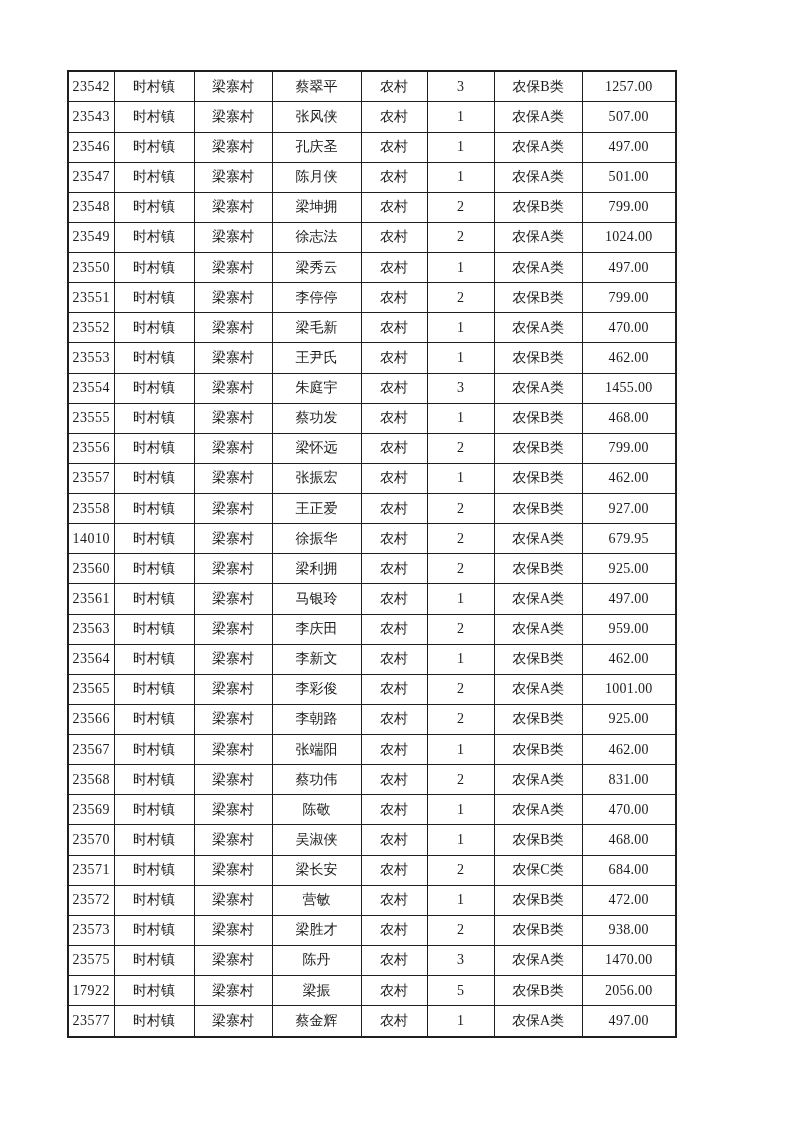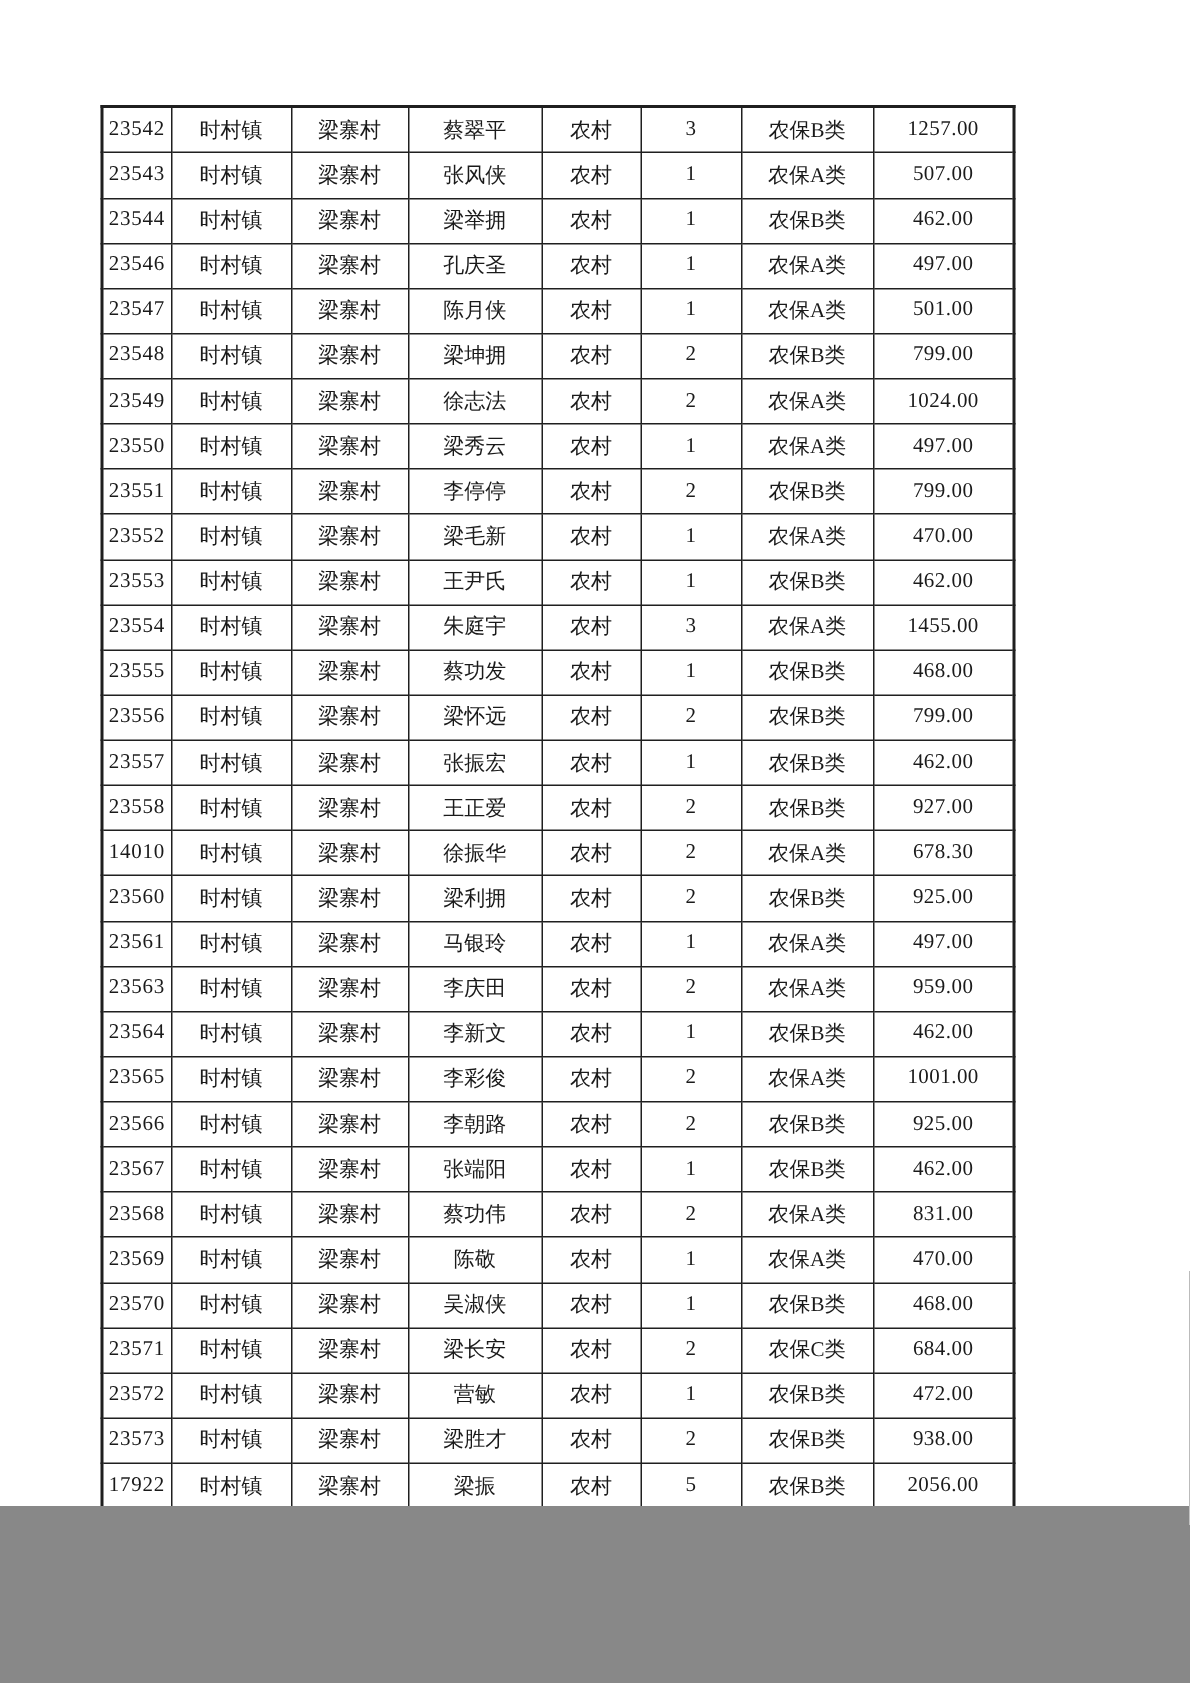--- a/index.html
+++ b/index.html
@@ -8,21 +8,21 @@
     --border: #1f1f1f;
   }
   * { margin: 0; padding: 0; box-sizing: border-box; }
   html, body {
     background: #888;
     font-family: "Liberation Serif", "DejaVu Serif", serif;
   }
   .page {
     position: relative;
     width: 793px;
-    height: 1004px;
+    height: 1122px;
     background: var(--page-bg);
     margin: 0 auto;
     overflow: hidden;
   }
   table.roster {
     position: absolute;
     left: 67px;
     top: 70px;
     width: 608px;
     height: 968px;
@@ -81,168 +81,158 @@
           <td class="col-id">23543</td>
           <td class="col-town">时村镇</td>
           <td class="col-village">梁寨村</td>
           <td class="col-name">张风侠</td>
           <td class="col-residence-type">农村</td>
           <td class="col-count">1</td>
           <td class="col-category">农保A类</td>
           <td class="col-amount">507.00</td>
         </tr>
         <tr>
-          <td class="col-id">23544</td>
-          <td class="col-town">时村镇</td>
-          <td class="col-village">梁寨村</td>
-          <td class="col-name">梁举拥</td>
+          <td class="col-id">23546</td>
+          <td class="col-town">时村镇</td>
+          <td class="col-village">梁寨村</td>
+          <td class="col-name">孔庆圣</td>
+          <td class="col-residence-type">农村</td>
+          <td class="col-count">1</td>
+          <td class="col-category">农保A类</td>
+          <td class="col-amount">497.00</td>
+        </tr>
+        <tr>
+          <td class="col-id">23547</td>
+          <td class="col-town">时村镇</td>
+          <td class="col-village">梁寨村</td>
+          <td class="col-name">陈月侠</td>
+          <td class="col-residence-type">农村</td>
+          <td class="col-count">1</td>
+          <td class="col-category">农保A类</td>
+          <td class="col-amount">501.00</td>
+        </tr>
+        <tr>
+          <td class="col-id">23548</td>
+          <td class="col-town">时村镇</td>
+          <td class="col-village">梁寨村</td>
+          <td class="col-name">梁坤拥</td>
+          <td class="col-residence-type">农村</td>
+          <td class="col-count">2</td>
+          <td class="col-category">农保B类</td>
+          <td class="col-amount">799.00</td>
+        </tr>
+        <tr>
+          <td class="col-id">23549</td>
+          <td class="col-town">时村镇</td>
+          <td class="col-village">梁寨村</td>
+          <td class="col-name">徐志法</td>
+          <td class="col-residence-type">农村</td>
+          <td class="col-count">2</td>
+          <td class="col-category">农保A类</td>
+          <td class="col-amount">1024.00</td>
+        </tr>
+        <tr>
+          <td class="col-id">23550</td>
+          <td class="col-town">时村镇</td>
+          <td class="col-village">梁寨村</td>
+          <td class="col-name">梁秀云</td>
+          <td class="col-residence-type">农村</td>
+          <td class="col-count">1</td>
+          <td class="col-category">农保A类</td>
+          <td class="col-amount">497.00</td>
+        </tr>
+        <tr>
+          <td class="col-id">23551</td>
+          <td class="col-town">时村镇</td>
+          <td class="col-village">梁寨村</td>
+          <td class="col-name">李停停</td>
+          <td class="col-residence-type">农村</td>
+          <td class="col-count">2</td>
+          <td class="col-category">农保B类</td>
+          <td class="col-amount">799.00</td>
+        </tr>
+        <tr>
+          <td class="col-id">23552</td>
+          <td class="col-town">时村镇</td>
+          <td class="col-village">梁寨村</td>
+          <td class="col-name">梁毛新</td>
+          <td class="col-residence-type">农村</td>
+          <td class="col-count">1</td>
+          <td class="col-category">农保A类</td>
+          <td class="col-amount">470.00</td>
+        </tr>
+        <tr>
+          <td class="col-id">23553</td>
+          <td class="col-town">时村镇</td>
+          <td class="col-village">梁寨村</td>
+          <td class="col-name">王尹氏</td>
           <td class="col-residence-type">农村</td>
           <td class="col-count">1</td>
           <td class="col-category">农保B类</td>
           <td class="col-amount">462.00</td>
         </tr>
         <tr>
-          <td class="col-id">23546</td>
-          <td class="col-town">时村镇</td>
-          <td class="col-village">梁寨村</td>
-          <td class="col-name">孔庆圣</td>
-          <td class="col-residence-type">农村</td>
-          <td class="col-count">1</td>
-          <td class="col-category">农保A类</td>
-          <td class="col-amount">497.00</td>
-        </tr>
-        <tr>
-          <td class="col-id">23547</td>
-          <td class="col-town">时村镇</td>
-          <td class="col-village">梁寨村</td>
-          <td class="col-name">陈月侠</td>
-          <td class="col-residence-type">农村</td>
-          <td class="col-count">1</td>
-          <td class="col-category">农保A类</td>
-          <td class="col-amount">501.00</td>
-        </tr>
-        <tr>
-          <td class="col-id">23548</td>
-          <td class="col-town">时村镇</td>
-          <td class="col-village">梁寨村</td>
-          <td class="col-name">梁坤拥</td>
+          <td class="col-id">23554</td>
+          <td class="col-town">时村镇</td>
+          <td class="col-village">梁寨村</td>
+          <td class="col-name">朱庭宇</td>
+          <td class="col-residence-type">农村</td>
+          <td class="col-count">3</td>
+          <td class="col-category">农保A类</td>
+          <td class="col-amount">1455.00</td>
+        </tr>
+        <tr>
+          <td class="col-id">23555</td>
+          <td class="col-town">时村镇</td>
+          <td class="col-village">梁寨村</td>
+          <td class="col-name">蔡功发</td>
+          <td class="col-residence-type">农村</td>
+          <td class="col-count">1</td>
+          <td class="col-category">农保B类</td>
+          <td class="col-amount">468.00</td>
+        </tr>
+        <tr>
+          <td class="col-id">23556</td>
+          <td class="col-town">时村镇</td>
+          <td class="col-village">梁寨村</td>
+          <td class="col-name">梁怀远</td>
           <td class="col-residence-type">农村</td>
           <td class="col-count">2</td>
           <td class="col-category">农保B类</td>
           <td class="col-amount">799.00</td>
         </tr>
         <tr>
-          <td class="col-id">23549</td>
-          <td class="col-town">时村镇</td>
-          <td class="col-village">梁寨村</td>
-          <td class="col-name">徐志法</td>
-          <td class="col-residence-type">农村</td>
-          <td class="col-count">2</td>
-          <td class="col-category">农保A类</td>
-          <td class="col-amount">1024.00</td>
-        </tr>
-        <tr>
-          <td class="col-id">23550</td>
-          <td class="col-town">时村镇</td>
-          <td class="col-village">梁寨村</td>
-          <td class="col-name">梁秀云</td>
-          <td class="col-residence-type">农村</td>
-          <td class="col-count">1</td>
-          <td class="col-category">农保A类</td>
-          <td class="col-amount">497.00</td>
-        </tr>
-        <tr>
-          <td class="col-id">23551</td>
-          <td class="col-town">时村镇</td>
-          <td class="col-village">梁寨村</td>
-          <td class="col-name">李停停</td>
-          <td class="col-residence-type">农村</td>
-          <td class="col-count">2</td>
-          <td class="col-category">农保B类</td>
-          <td class="col-amount">799.00</td>
-        </tr>
-        <tr>
-          <td class="col-id">23552</td>
-          <td class="col-town">时村镇</td>
-          <td class="col-village">梁寨村</td>
-          <td class="col-name">梁毛新</td>
-          <td class="col-residence-type">农村</td>
-          <td class="col-count">1</td>
-          <td class="col-category">农保A类</td>
-          <td class="col-amount">470.00</td>
-        </tr>
-        <tr>
-          <td class="col-id">23553</td>
-          <td class="col-town">时村镇</td>
-          <td class="col-village">梁寨村</td>
-          <td class="col-name">王尹氏</td>
+          <td class="col-id">23557</td>
+          <td class="col-town">时村镇</td>
+          <td class="col-village">梁寨村</td>
+          <td class="col-name">张振宏</td>
           <td class="col-residence-type">农村</td>
           <td class="col-count">1</td>
           <td class="col-category">农保B类</td>
           <td class="col-amount">462.00</td>
         </tr>
         <tr>
-          <td class="col-id">23554</td>
-          <td class="col-town">时村镇</td>
-          <td class="col-village">梁寨村</td>
-          <td class="col-name">朱庭宇</td>
-          <td class="col-residence-type">农村</td>
-          <td class="col-count">3</td>
-          <td class="col-category">农保A类</td>
-          <td class="col-amount">1455.00</td>
-        </tr>
-        <tr>
-          <td class="col-id">23555</td>
-          <td class="col-town">时村镇</td>
-          <td class="col-village">梁寨村</td>
-          <td class="col-name">蔡功发</td>
-          <td class="col-residence-type">农村</td>
-          <td class="col-count">1</td>
-          <td class="col-category">农保B类</td>
-          <td class="col-amount">468.00</td>
-        </tr>
-        <tr>
-          <td class="col-id">23556</td>
-          <td class="col-town">时村镇</td>
-          <td class="col-village">梁寨村</td>
-          <td class="col-name">梁怀远</td>
-          <td class="col-residence-type">农村</td>
-          <td class="col-count">2</td>
-          <td class="col-category">农保B类</td>
-          <td class="col-amount">799.00</td>
-        </tr>
-        <tr>
-          <td class="col-id">23557</td>
-          <td class="col-town">时村镇</td>
-          <td class="col-village">梁寨村</td>
-          <td class="col-name">张振宏</td>
-          <td class="col-residence-type">农村</td>
-          <td class="col-count">1</td>
-          <td class="col-category">农保B类</td>
-          <td class="col-amount">462.00</td>
-        </tr>
-        <tr>
           <td class="col-id">23558</td>
           <td class="col-town">时村镇</td>
           <td class="col-village">梁寨村</td>
           <td class="col-name">王正爱</td>
           <td class="col-residence-type">农村</td>
           <td class="col-count">2</td>
           <td class="col-category">农保B类</td>
           <td class="col-amount">927.00</td>
         </tr>
         <tr>
           <td class="col-id">14010</td>
           <td class="col-town">时村镇</td>
           <td class="col-village">梁寨村</td>
           <td class="col-name">徐振华</td>
           <td class="col-residence-type">农村</td>
           <td class="col-count">2</td>
           <td class="col-category">农保A类</td>
-          <td class="col-amount">678.30</td>
+          <td class="col-amount">679.95</td>
         </tr>
         <tr>
           <td class="col-id">23560</td>
           <td class="col-town">时村镇</td>
           <td class="col-village">梁寨村</td>
           <td class="col-name">梁利拥</td>
           <td class="col-residence-type">农村</td>
           <td class="col-count">2</td>
           <td class="col-category">农保B类</td>
           <td class="col-amount">925.00</td>
@@ -359,20 +349,30 @@
         </tr>
         <tr>
           <td class="col-id">23573</td>
           <td class="col-town">时村镇</td>
           <td class="col-village">梁寨村</td>
           <td class="col-name">梁胜才</td>
           <td class="col-residence-type">农村</td>
           <td class="col-count">2</td>
           <td class="col-category">农保B类</td>
           <td class="col-amount">938.00</td>
+        </tr>
+        <tr>
+          <td class="col-id">23575</td>
+          <td class="col-town">时村镇</td>
+          <td class="col-village">梁寨村</td>
+          <td class="col-name">陈丹</td>
+          <td class="col-residence-type">农村</td>
+          <td class="col-count">3</td>
+          <td class="col-category">农保A类</td>
+          <td class="col-amount">1470.00</td>
         </tr>
         <tr>
           <td class="col-id">17922</td>
           <td class="col-town">时村镇</td>
           <td class="col-village">梁寨村</td>
           <td class="col-name">梁振</td>
           <td class="col-residence-type">农村</td>
           <td class="col-count">5</td>
           <td class="col-category">农保B类</td>
           <td class="col-amount">2056.00</td>

